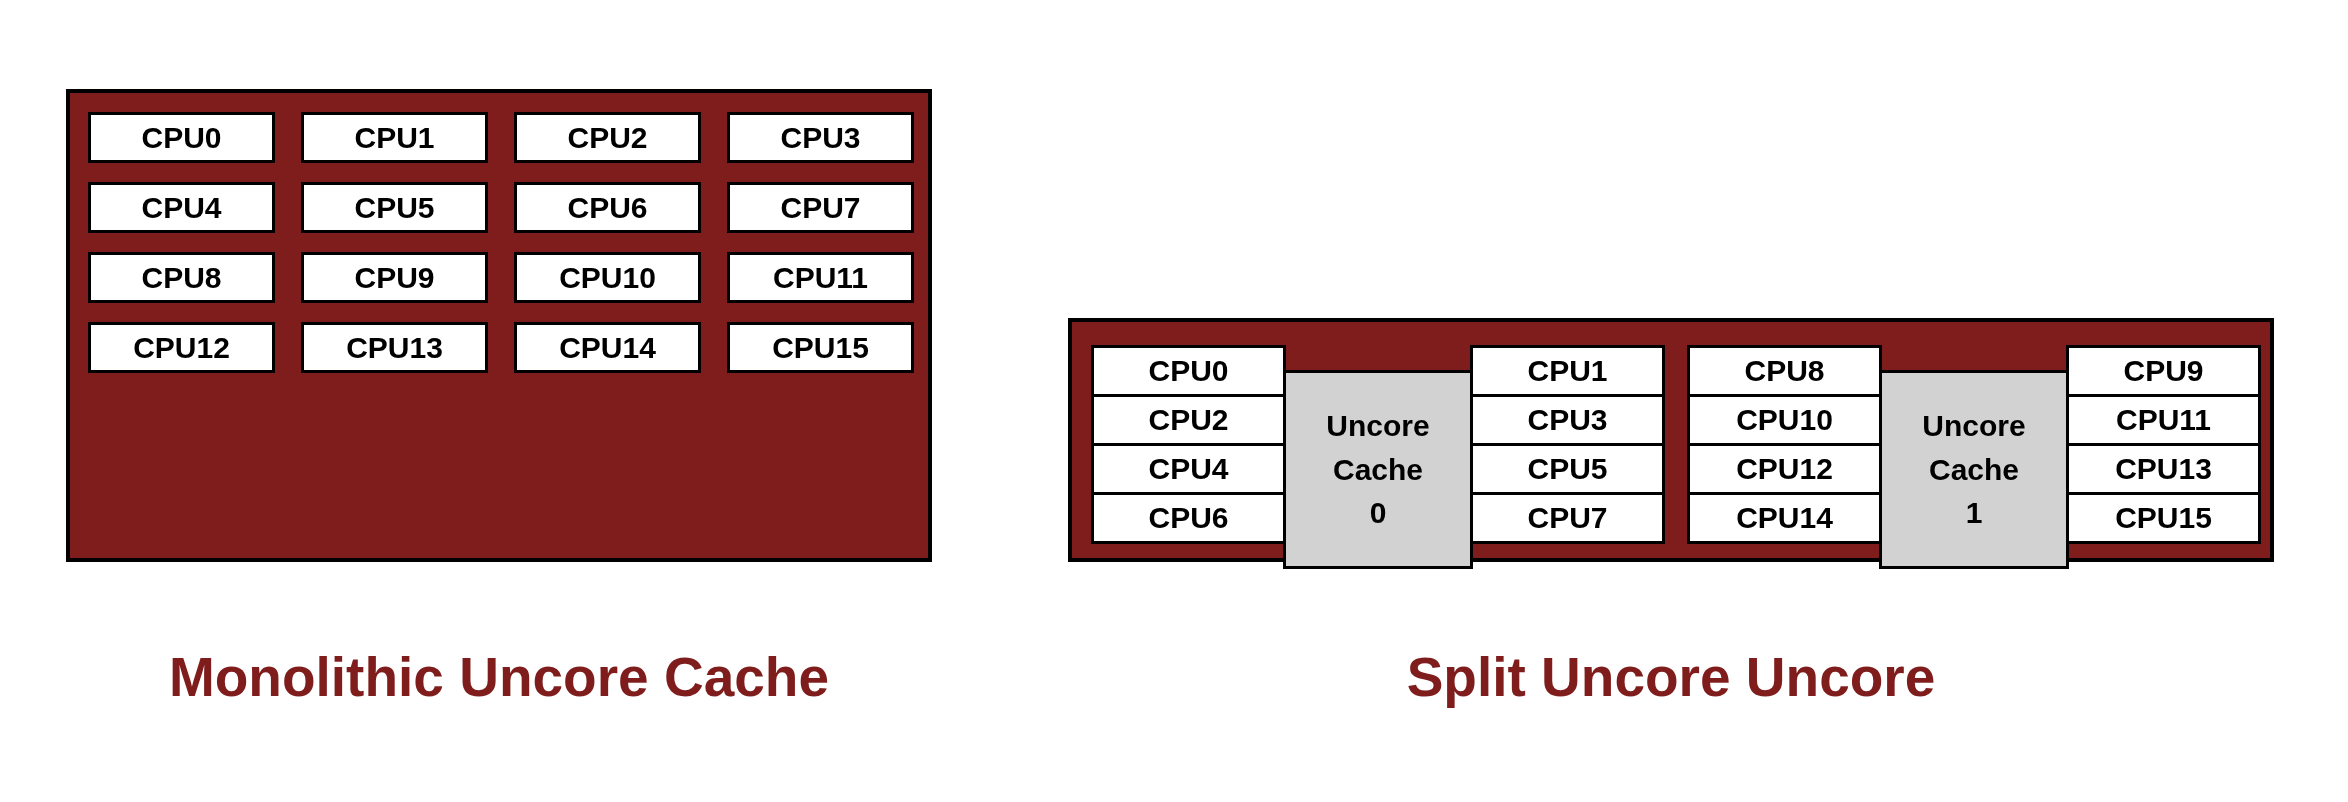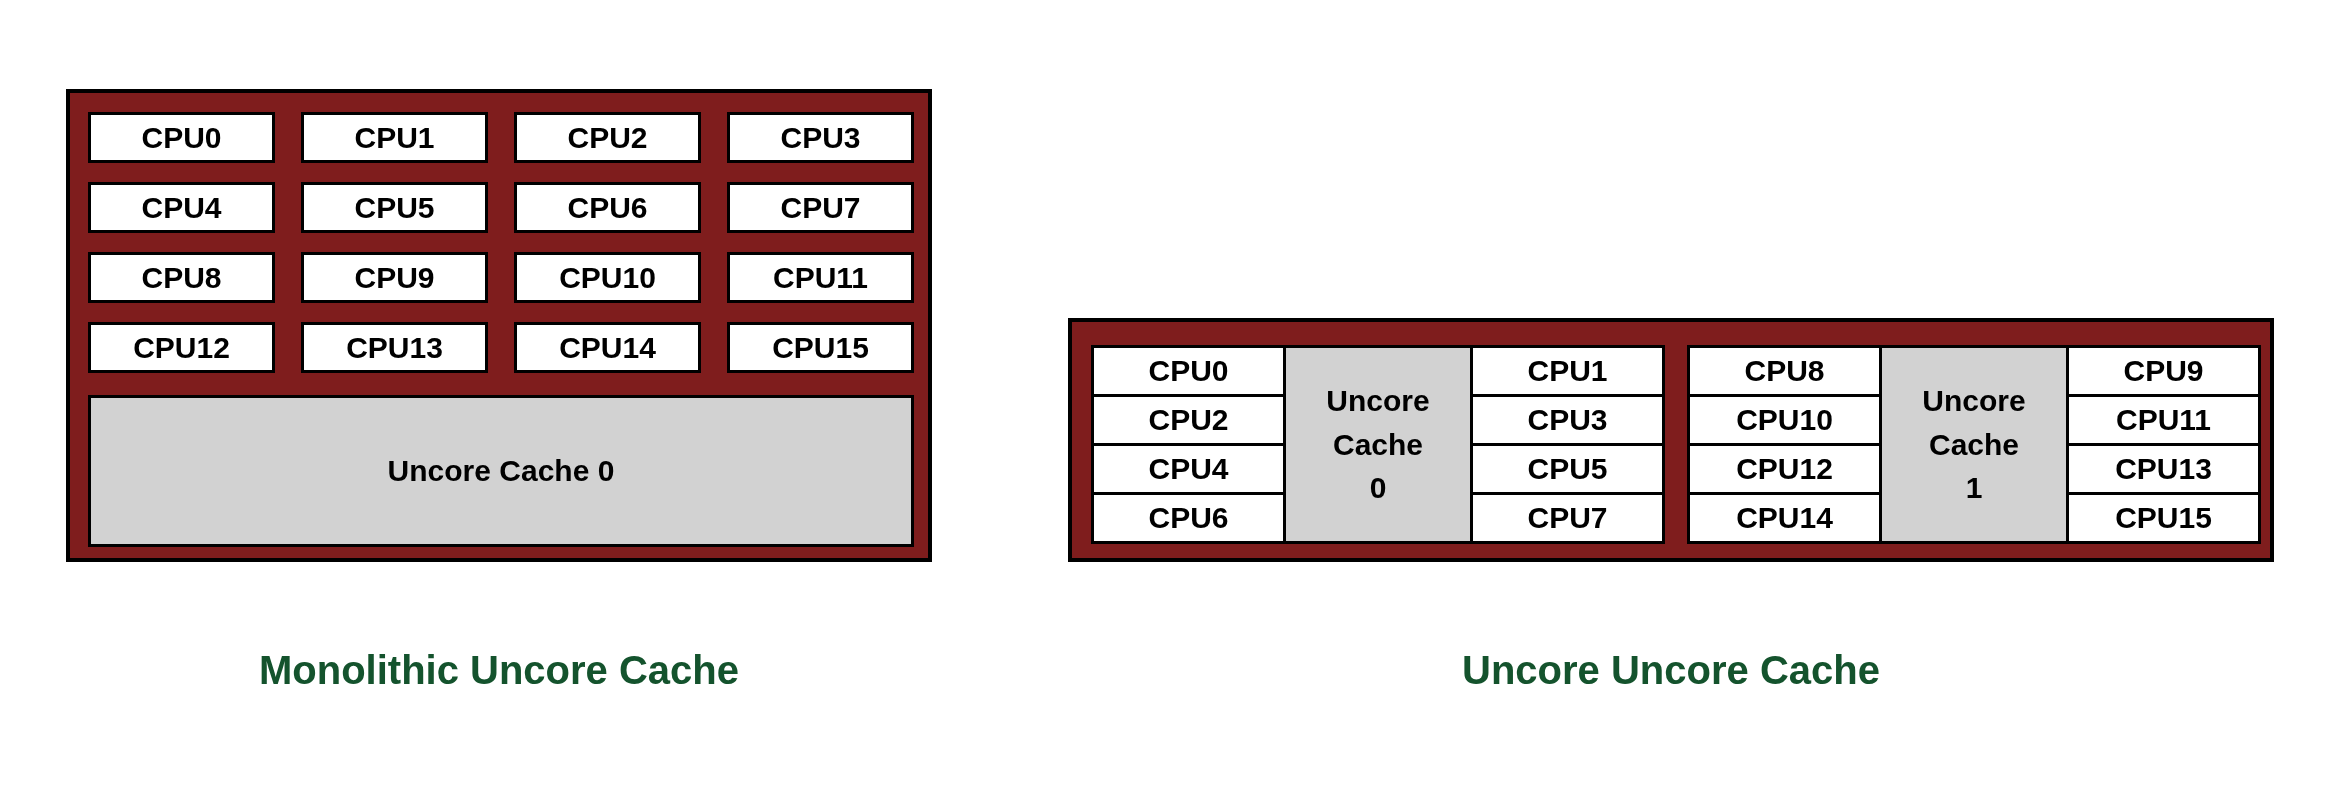--- a/index.html
+++ b/index.html
@@ -117,31 +117,32 @@
     display: flex;
     flex-direction: column;
     align-items: center;
     justify-content: center;
     font-weight: bold;
     font-size: 30px;
     line-height: 1.45;
     text-align: center;
     margin-left: -3px;
     margin-right: -3px;
+    margin-top: 25px;
   }
   .split-cache span { display: block; }
 
   
   .caption {
     position: absolute;
     font-weight: bold;
-    font-size: 40px;
+    font-size: 55px;
     line-height: 1;
     white-space: nowrap;
-    color: #14532d;
+    color: #7f1d1d;
   }
   #caption-monolithic {
     left: 66px;
     top: 650px;
     width: 866px;
     text-align: center;
   }
   #caption-split {
     left: 1068px;
     top: 650px;
@@ -169,21 +170,20 @@
     <div class="cpu-box">CPU9</div>
     <div class="cpu-box">CPU10</div>
     <div class="cpu-box">CPU11</div>
 
     <div class="cpu-box">CPU12</div>
     <div class="cpu-box">CPU13</div>
     <div class="cpu-box">CPU14</div>
     <div class="cpu-box">CPU15</div>
   </div>
 
-  <div class="mono-cache">Uncore Cache 0</div>
 </div>
 
 <div class="caption" id="caption-monolithic">Monolithic Uncore Cache</div>
 
 <div class="chassis" id="split-chassis">
 
   <div class="split-inner">
 
     <div class="split-group">
       <div class="cpu-col">
@@ -221,13 +221,13 @@
         <div class="cpu-cell">CPU9</div>
         <div class="cpu-cell">CPU11</div>
         <div class="cpu-cell">CPU13</div>
         <div class="cpu-cell">CPU15</div>
       </div>
     </div>
 
   </div>
 </div>
 
-<div class="caption" id="caption-split">Uncore Uncore Cache</div>
+<div class="caption" id="caption-split">Split Uncore Uncore</div>
 
 </body></html>

